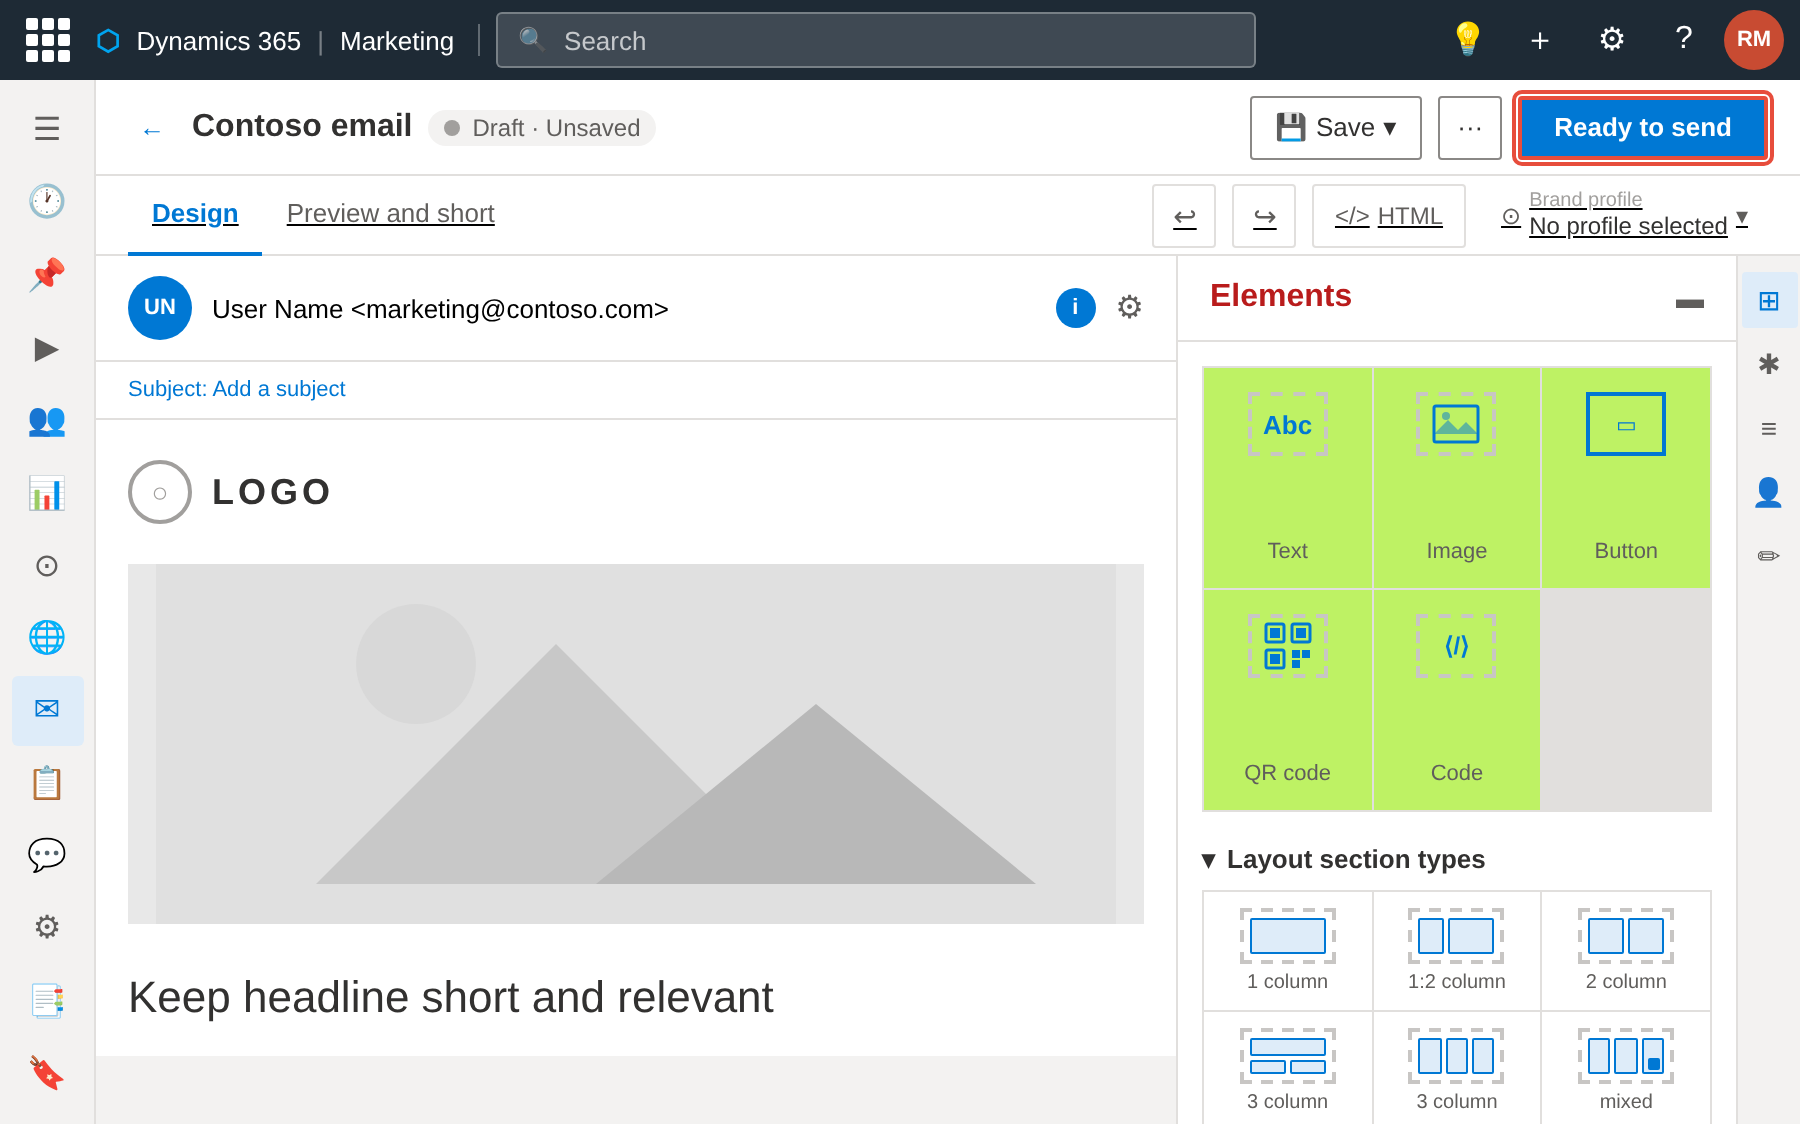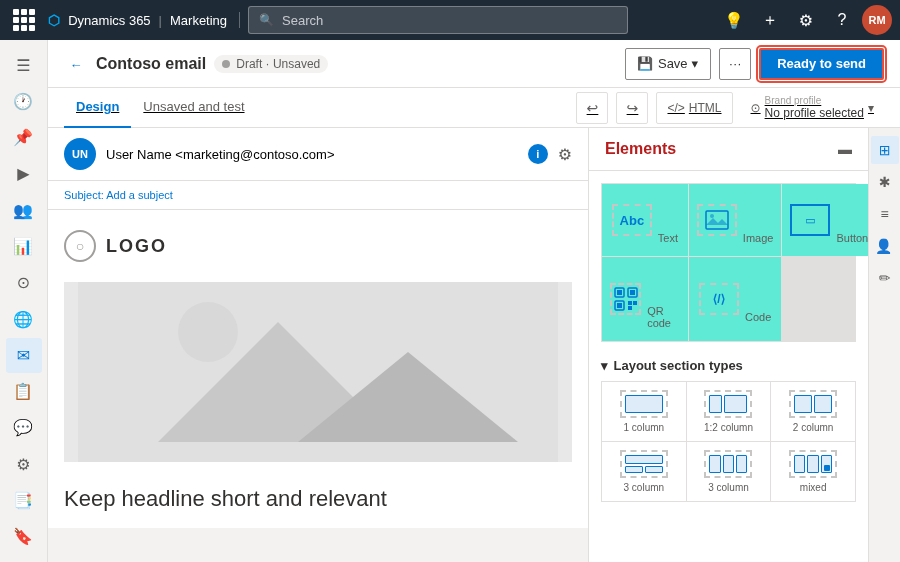--- a/index.html
+++ b/index.html
@@ -259,22 +259,23 @@
 
     .elements-grid {
       display: grid;
       grid-template-columns: repeat(3, 1fr);
       gap: 1px;
       background: #e1dfdd;
       border: 1px solid #e1dfdd;
       margin: 12px;
     }
     .element-item {
-      background: #5eead4;
-      display: flex;
+      background: #bef264;
+      display: flex;
+      flex-direction: column;
       align-items: center;
       justify-content: center;
       padding: 12px 8px;
       cursor: pointer;
       gap: 6px;
     }
     .element-icon {
       width: 40px;
       height: 32px;
       border: 2px dashed #c8c6c4;
@@ -421,21 +422,21 @@
         <span>▾</span>
       </button>
       <div class="more-btn">
         <span>···</span>
       </div>
       <button class="ready-btn">Ready to send</button>
     </div>
 
     <div class="sub-toolbar">
       <div class="tab-item active">Design</div>
-      <div class="tab-item">Unsaved and test</div>
+      <div class="tab-item">Preview and short</div>
       <div class="sub-toolbar-actions">
         <div class="action-icon-btn">↩</div>
         <div class="action-icon-btn">↪</div>
         <div class="html-btn">
           <span>&lt;/&gt;</span>
           <span>HTML</span>
         </div>
         <div class="brand-profile">
           <span>⊙</span>
           <div>

